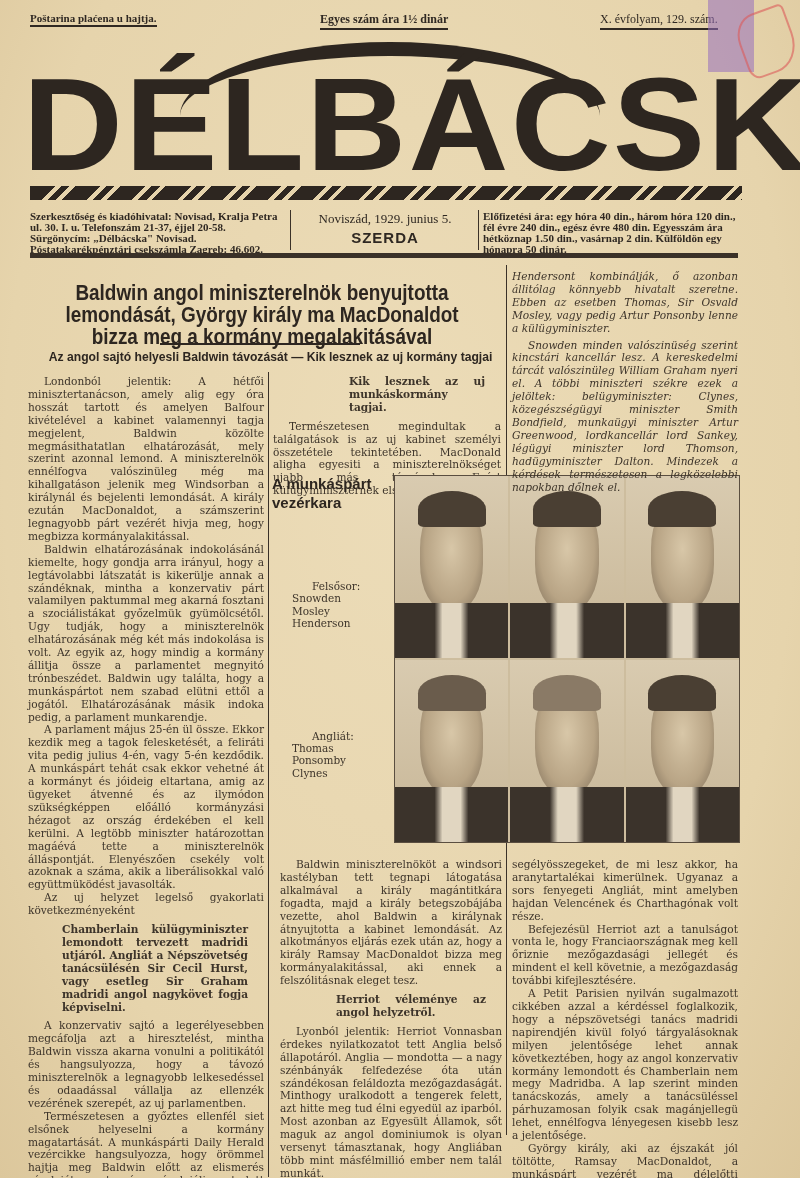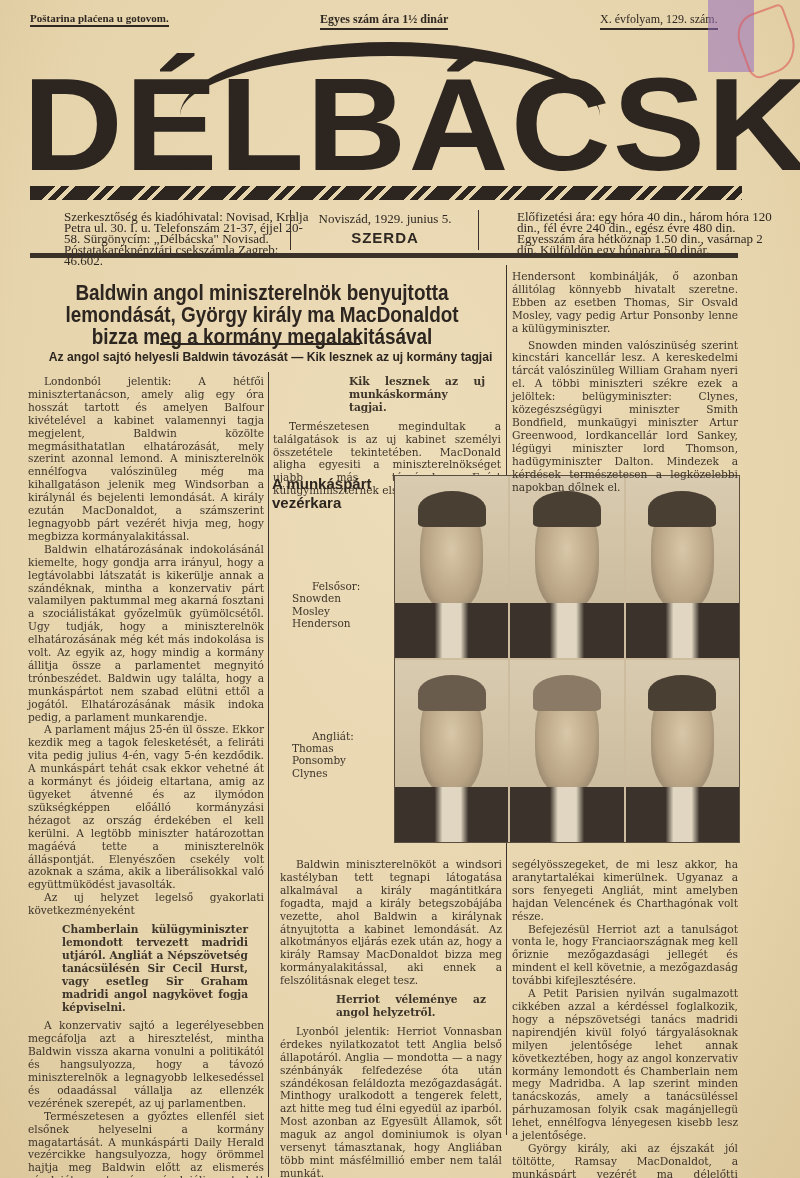--- a/index.html
+++ b/index.html
@@ -11,21 +11,21 @@
   .topline{font-family:"Liberation Serif",serif;font-size:11px;font-weight:bold;color:#2f2822;
            border-bottom:2px solid #2f2822;padding-bottom:1px;white-space:nowrap;}
   .mast{position:absolute;left:30px;top:42px;width:710px;height:150px;}
   .mast-title{position:absolute;left:10px;top:18px;width:690px;height:130px;
               font-family:"Liberation Sans",sans-serif;font-weight:bold;font-size:132px;line-height:130px;
               letter-spacing:2px;color:#2d2620;text-align:center;transform:scaleX(1.05);}
   .mast-arc{position:absolute;left:150px;top:0;width:420px;height:60px;
             border-top:14px solid #2d2620;border-radius:50% 50% 0 0/100% 100% 0 0;}
   .mast-band{position:absolute;left:0;top:144px;width:712px;height:14px;
              background:repeating-linear-gradient(135deg,#2d2620 0 18px,#e6d4ac 18px 22px,#2d2620 22px 28px,#e6d4ac 28px 32px);}
-  .info{font-family:"Liberation Serif",serif;font-size:13px;font-weight:normal;line-height:11px;color:#2f2822;margin-left:34px;}
+  .info{font-family:"Liberation Serif",serif;font-size:11px;font-weight:bold;line-height:11px;color:#2f2822;}
   .date{font-family:"Liberation Serif",serif;font-size:13px;color:#2f2822;text-align:center;}
   .day{font-family:"Liberation Sans",sans-serif;font-weight:bold;font-size:15px;color:#2f2822;text-align:center;letter-spacing:1px;}
   .vr{position:absolute;width:1px;background:#3a3128;}
   .hr{position:absolute;height:5px;background:#3a3128;}
   .headline{font-family:"Liberation Sans",sans-serif;font-weight:bold;font-size:22px;line-height:22px;
             color:#2d2620;text-align:center;transform:scaleX(0.86);transform-origin:center top;}
   .subhead{font-family:"Liberation Sans",sans-serif;font-weight:bold;font-size:13.5px;color:#2d2620;
            text-align:center;white-space:nowrap;transform:scaleX(0.9);transform-origin:center top;}
   .col{font-size:10.6px;line-height:12.9px;text-align:justify;color:#3d342a;}
   .col p{margin:0;text-indent:16px;}
@@ -44,21 +44,21 @@
                   background:linear-gradient(90deg,#3b332b 0%,#3b332b 35%,#e1d6c1 42%,#e1d6c1 58%,#3b332b 65%,#3b332b 100%);}
   .stamp{position:absolute;left:708px;top:0;width:46px;height:72px;background:rgba(150,110,190,0.55);}
   .stamp2{position:absolute;left:740px;top:10px;width:50px;height:60px;border:2px solid rgba(220,90,90,0.6);
           border-radius:40% 10% 50% 20%;transform:rotate(-20deg);}
 </style>
 </head>
 <body>
 
 <div class="page">
 
-  <div class="abs topline" style="left:30px;top:12px;">Poštarina plaćena u gotovom.</div>
+  <div class="abs topline" style="left:30px;top:12px;">Poštarina plaćena u hajtja.</div>
   <div class="abs topline" style="left:320px;top:12px;font-size:12px;">Egyes szám ára 1½ dinár</div>
   <div class="abs topline" style="left:600px;top:12px;font-size:12px;font-weight:normal;">X. évfolyam, 129. szám.</div>
 
   <div class="stamp"></div>
   <div class="stamp2"></div>
 
   <div class="mast">
     <div class="mast-arc"></div>
     <div class="mast-title">DÉLBÁCSKA</div>
     <div class="mast-band"></div>
@@ -143,21 +143,21 @@
       </div>
   </div>
 
   <div class="abs col" style="left:280px;top:858px;width:222px;">
     <p>Baldwin miniszterelnököt a windsori kastélyban tett tegnapi látogatása alkalmával a király magántitkára fogadta, majd a király betegszobájába vezette, ahol Baldwin a királynak átnyujtotta a kabinet lemondását. Az alkotmányos eljárás ezek után az, hogy a király Ramsay MacDonaldot bizza meg kormányalakitással, aki ennek a felszólitásnak eleget tesz.</p>
     <p class="bold" style="padding-left:40px;">Herriot véleménye az angol helyzetről.</p>
     <p>Lyonból jelentik: Herriot Vonnasban érdekes nyilatkozatot tett Anglia belső állapotáról. Anglia — mondotta — a nagy szénbányák felfedezése óta után szándékosan feláldozta mezőgazdaságát. Minthogy uralkodott a tengerek felett, azt hitte meg tud élni egyedül az iparból. Most azonban az Egyesült Államok, sőt maguk az angol dominiumok is olyan versenyt támasztanak, hogy Angliában több mint másfélmillió ember nem talál munkát.</p>
 
   </div>
 
-  <div class="abs col" style="left:512px;top:270px;width:226px;">
+  <div class="abs col" style="left:512px;top:270px;width:226px;font-style:italic;">
     <p class="noind">Hendersont kombinálják, ő azonban állitólag könnyebb hivatalt szeretne. Ebben az esetben Thomas, Sir Osvald Mosley, vagy pedig Artur Ponsonby lenne a külügyminiszter.</p>
     <p style="margin-top:4px;">Snowden minden valószinüség szerint kincstári kancellár lesz. A kereskedelmi tárcát valószinüleg William Graham nyeri el. A többi miniszteri székre ezek a jelöltek: belügyminiszter: Clynes, közegészségügyi miniszter Smith Bondfield, munkaügyi miniszter Artur Greenwood, lordkancellár lord Sankey, légügyi miniszter lord Thomson, hadügyminiszter Dalton. Mindezek a kérdések természetesen a legközelebbi napokban dőlnek el.</p>
   </div>
 
   <div class="abs col" style="left:512px;top:858px;width:226px;">
     <p class="noind">segélyösszegeket, de mi lesz akkor, ha aranytartalékai kimerülnek. Ugyanaz a sors fenyegeti Angliát, mint amelyben hajdan Velencének és Charthagónak volt része.</p>
     <p>Befejezésül Herriot azt a tanulságot vonta le, hogy Franciaországnak meg kell őriznie mezőgazdasági jellegét és mindent el kell követnie, a mezőgazdaság további kifejlesztésére.</p>
     <p>A Petit Parisien nyilván sugalmazott cikkében azzal a kérdéssel foglalkozik, hogy a népszövetségi tanács madridi napirendjén kivül folyó tárgyalásoknak milyen jelentősége lehet annak következtében, hogy az angol konzervativ kormány lemondott és Chamberlain nem megy Madridba. A lap szerint minden tanácskozás, amely a tanácsüléssel párhuzamosan folyik csak magánjellegü lehet, ennélfogva lényegesen kisebb lesz a jelentősége.</p>
     <p>György király, aki az éjszakát jól töltötte, Ramsay MacDonaldot, a munkáspárt vezérét ma délelőtti kihallgatásra hivta meg Windsorba.</p>
   </div>

